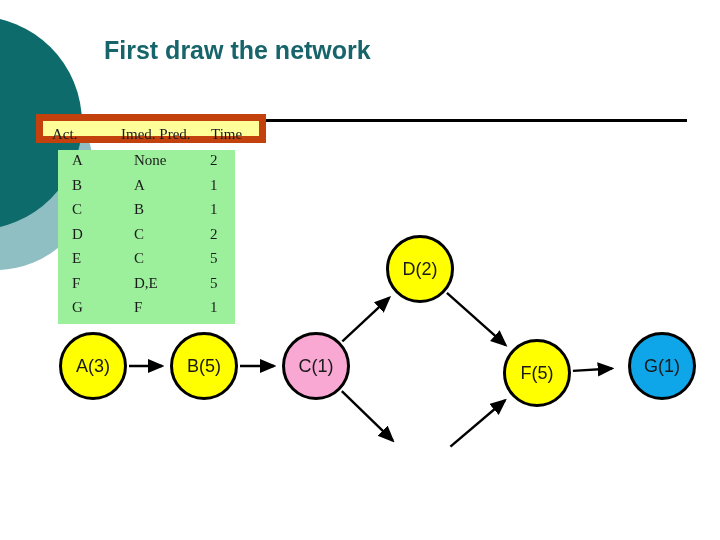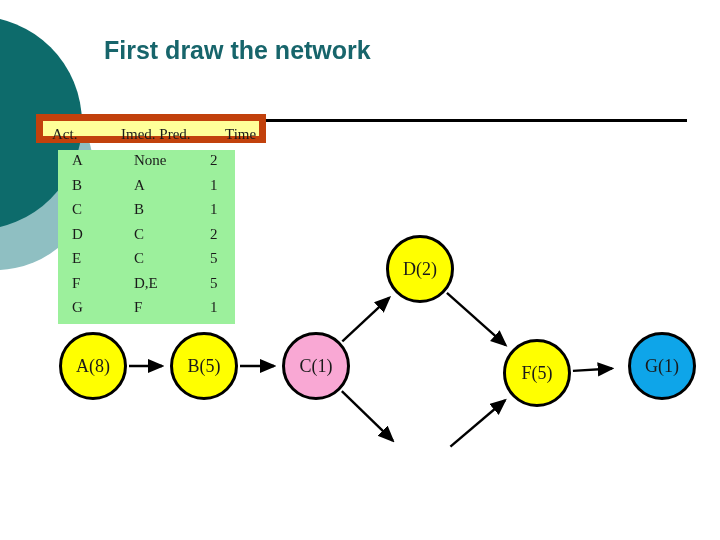--- a/index.html
+++ b/index.html
@@ -73,21 +73,21 @@
   #table-header .hcell {
     position: absolute;
     top: 5px;
     font-family: "Liberation Serif", serif;
     font-size: 15px;
     color: #1a1a1a;
     white-space: nowrap;
   }
   #table-header .h-act  { left: 9px; }
   #table-header .h-pred { left: 78px; }
-  #table-header .h-time { left: 182px; text-align: center; }
+  #table-header .h-time { left: 168px; text-align: center; }
 
   
   #table-body {
     position: absolute;
     left: 58px;
     top: 150px;
     width: 177px;
     height: 174px;
     background: #9cf09c;
   }
@@ -119,21 +119,21 @@
     position: absolute;
     border-radius: 50%;
     background: #ffff00;
     border: 3px solid #000000;
     box-sizing: border-box;
     display: flex;
     align-items: center;
     justify-content: center;
   }
   .node-label {
-    font-family: Liberation Serif, serif;
+    font-family: Liberation Sans, sans-serif;
     font-size: 18px;
     color: #1a1a1a;
     white-space: nowrap;
     line-height: 1;
   }
 </style>
 </head>
 <body>
 
 <div id="slide">
@@ -201,21 +201,21 @@
         <line x1="342.32640601931257" y1="341.4455636166027" x2="389.28585964413537" y2="297.6468424472968" stroke="#000000" marker-end="url(#arrowhead)"></line>
         <line x1="341.81516639650124" y1="391.0913766844498" x2="392.88230587074855" y2="440.7267272014752" stroke="#000000" marker-end="url(#arrowhead)"></line>
         <line x1="446.90673547261173" y1="292.9170981978771" x2="505.6088086152863" y2="345.09671876914337" stroke="#000000" marker-end="url(#arrowhead)"></line>
         <line x1="450.41794355261385" y1="446.6706971526005" x2="505.0123991886172" y2="400.2175199886327" stroke="#000000" marker-end="url(#arrowhead)"></line>
         <line x1="572.9357411650974" y1="370.8499983918318" x2="612.0749686407197" y2="368.5083352095296" stroke="#000000" marker-end="url(#arrowhead)"></line>
       </g>
   </svg>
 
   <div id="network">
       <div class="node" style="left: 59px; top: 332px; width: 68px; height: 68px; background: rgb(255, 255, 0); border-color: rgb(0, 0, 0);">
-        <span class="node-label">A(8)</span>
+        <span class="node-label">A(3)</span>
       </div>
       <div class="node" style="left: 170px; top: 332px; width: 68px; height: 68px; background: rgb(255, 255, 0); border-color: rgb(0, 0, 0);">
         <span class="node-label">B(5)</span>
       </div>
       <div class="node" style="left: 282px; top: 332px; width: 68px; height: 68px; background: #f9a8d4; border-color: rgb(0, 0, 0);">
         <span class="node-label">C(1)</span>
       </div>
       <div class="node" style="left: 386px; top: 235px; width: 68px; height: 68px; background: rgb(255, 255, 0); border-color: rgb(0, 0, 0);">
         <span class="node-label">D(2)</span>
       </div>

